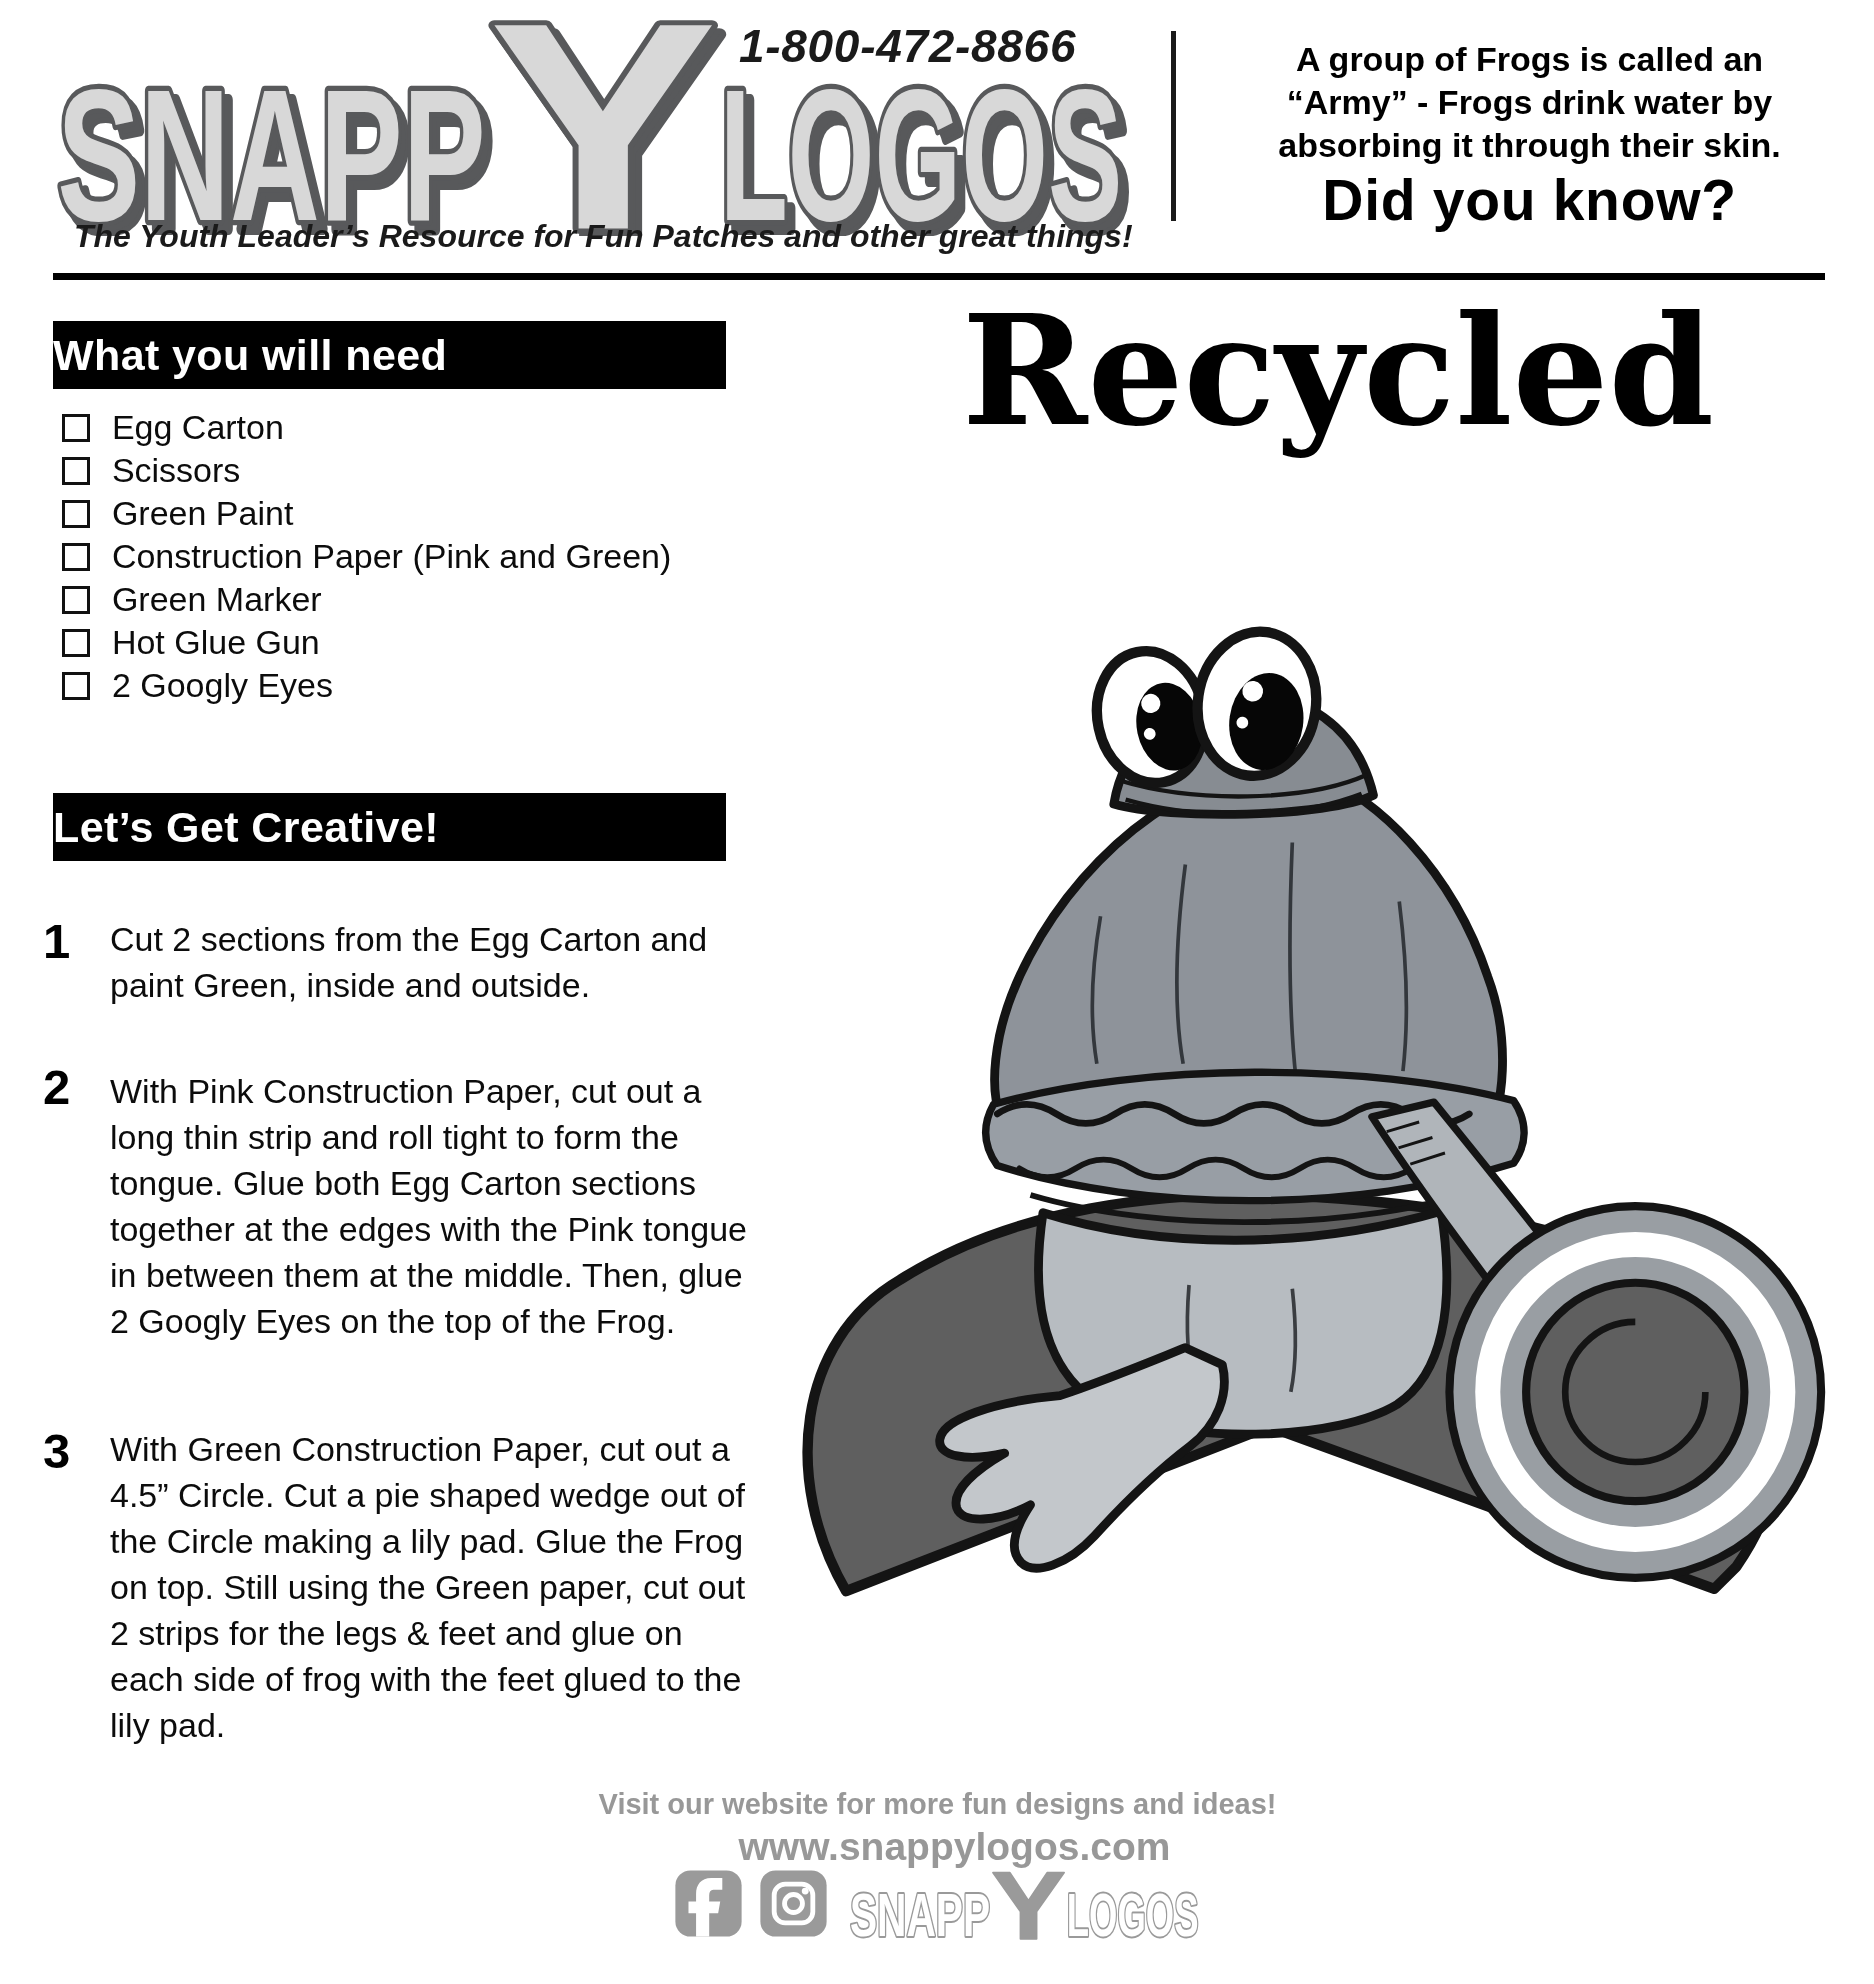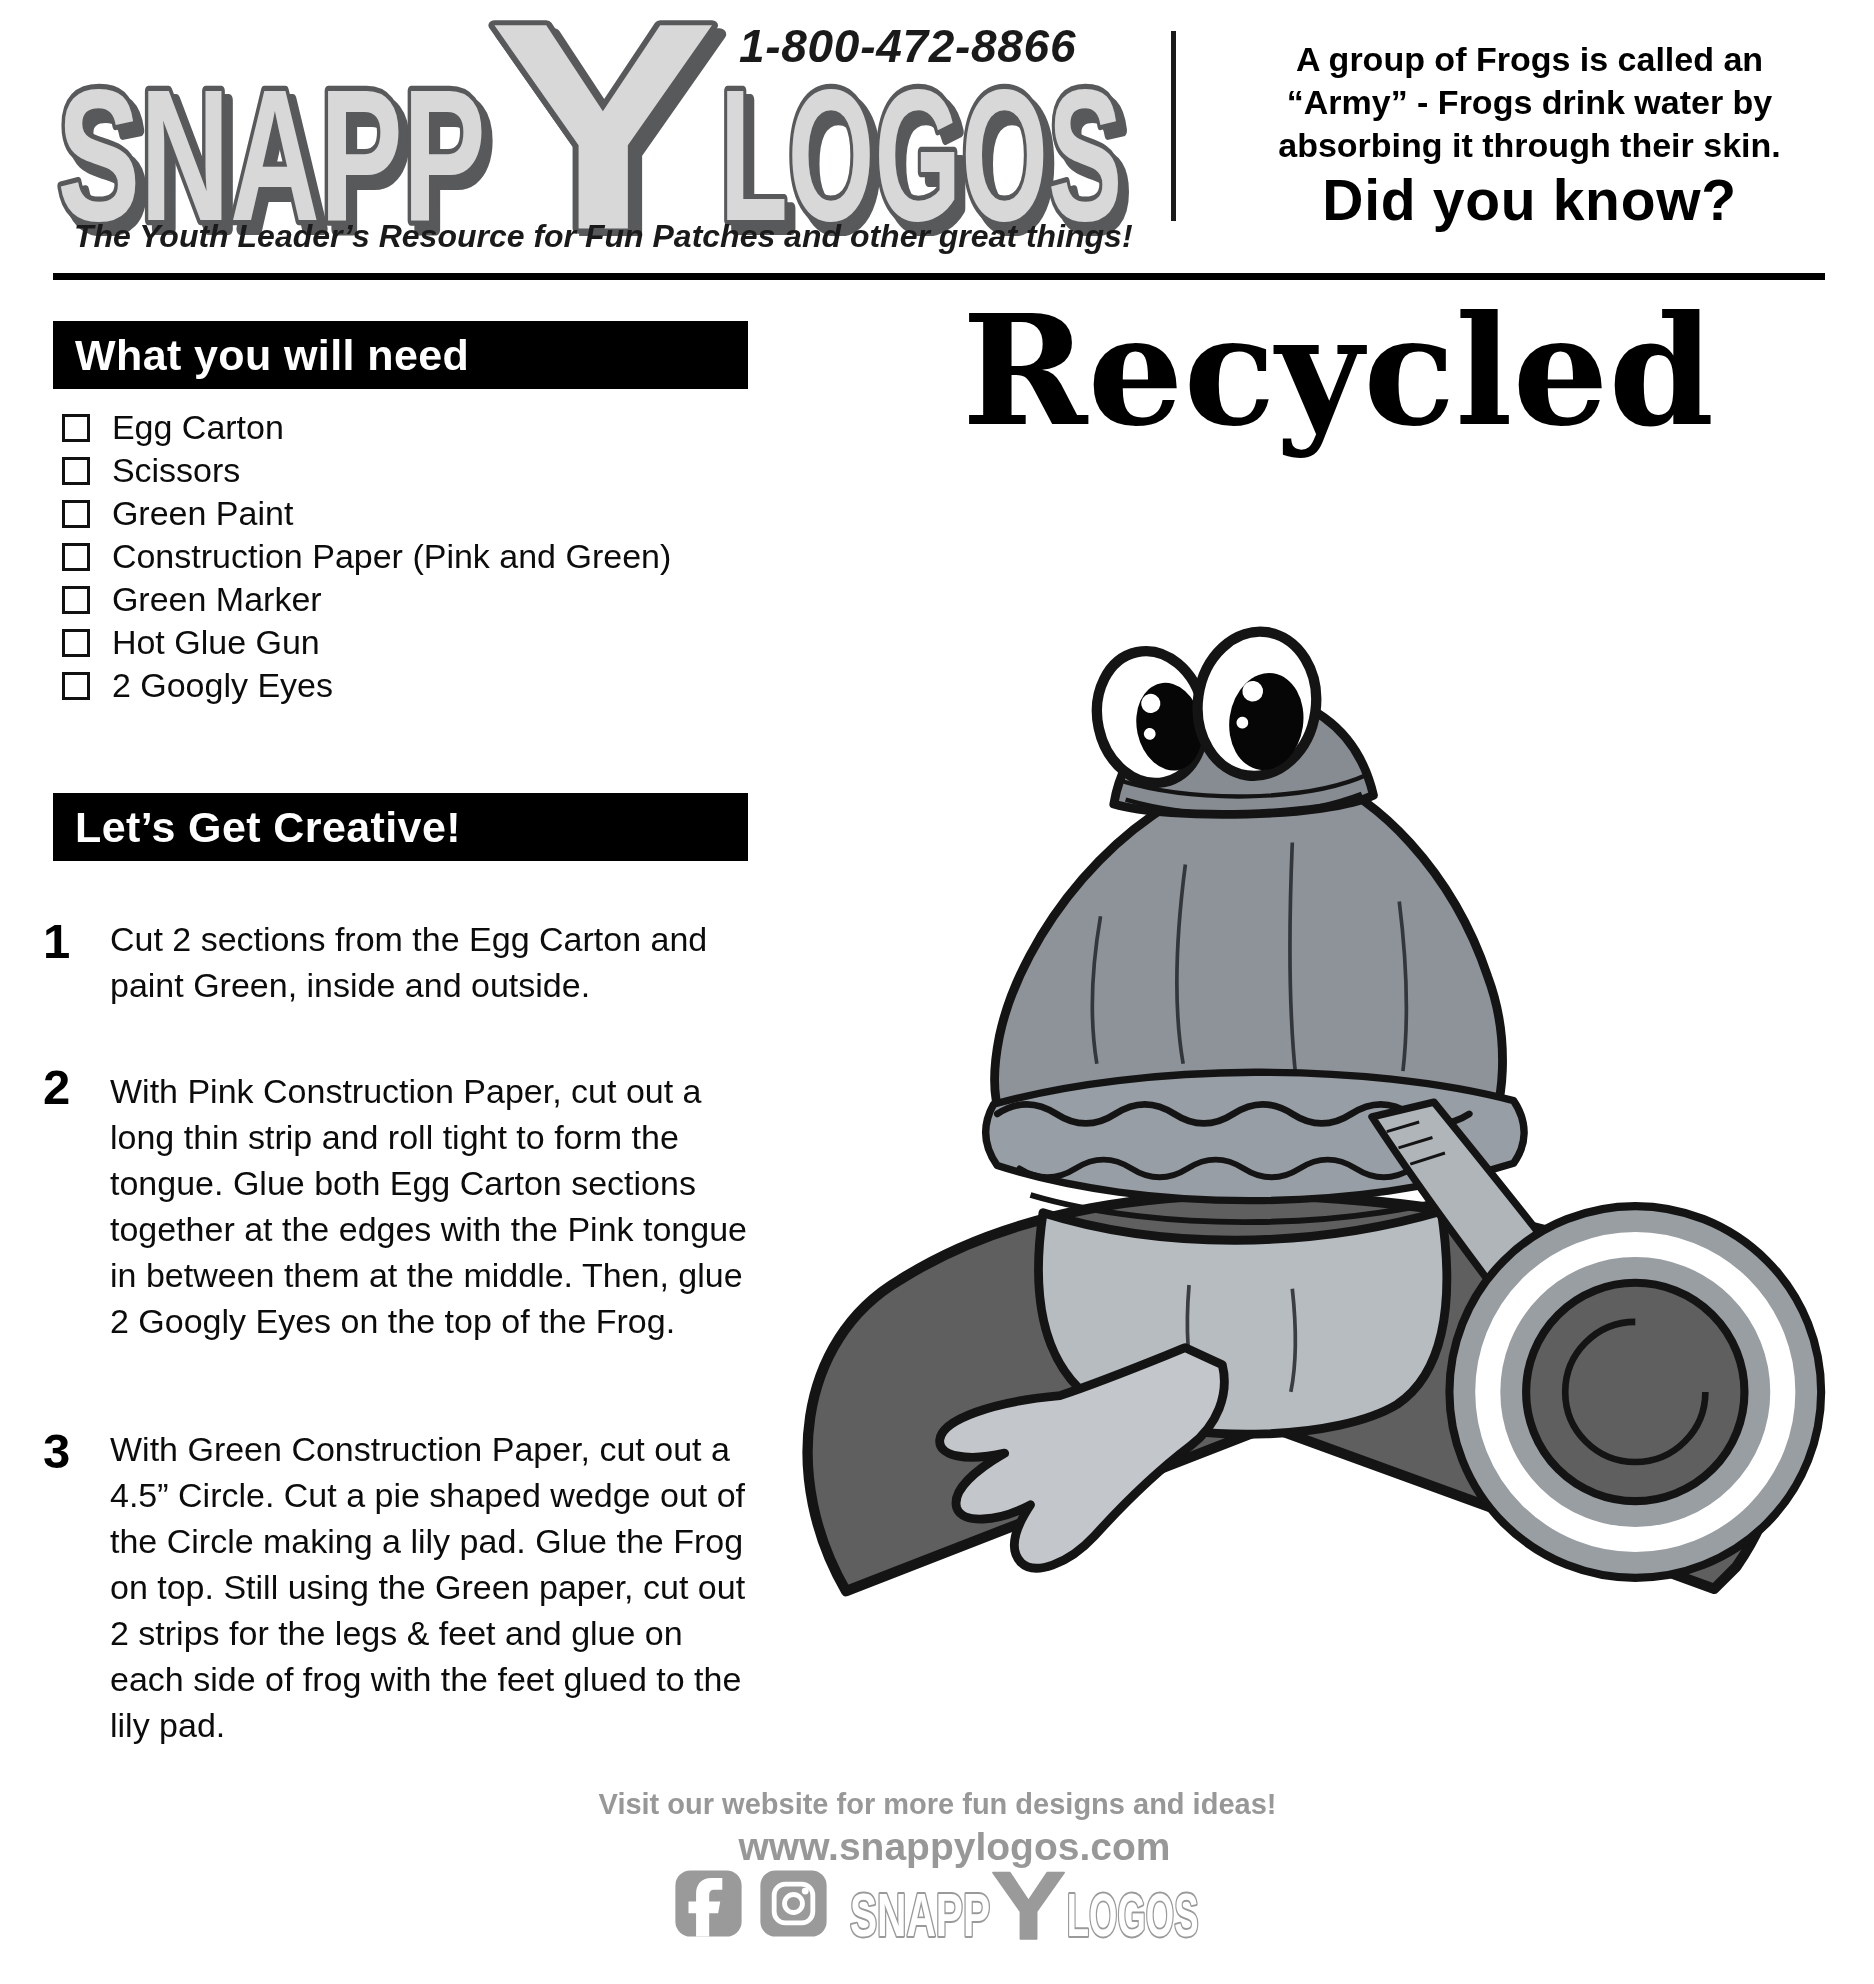--- a/index.html
+++ b/index.html
@@ -18,21 +18,21 @@
   #header-divider{left:1171px;top:31px;width:5.1px;height:190px;background:#1a1a1a;}
   #header-rule{left:53px;top:273px;width:1772px;height:6.6px;background:#000;}
 
   #didyouknow{left:1206px;top:14.7px;width:647px;text-align:center;}
   #dyk-title{font-size:57px;font-weight:bold;letter-spacing:0.7px;color:#000;}
   #dyk-fact{margin-top:23.5px;font-size:34px;font-weight:bold;line-height:1.26;
             white-space:pre-line;color:#000;}
 
   
   .black-bar{background:#000;color:#fff;font-weight:bold;font-size:43px;
-             line-height:68px;padding-left:22px;letter-spacing:0.4px;}
+             line-height:68px;letter-spacing:0.4px;}
   #supplies-bar{left:53px;top:321px;width:673px;height:68px;}
   #creative-bar{left:53px;top:793px;width:673px;height:68px;}
 
   #checklist{left:59px;top:406px;width:691px;}
   .chk-row{display:flex;align-items:center;height:43px;}
   .chk-box{width:28px;height:28px;border:3.7px solid #111;box-sizing:border-box;
            margin-right:22px;margin-left:2.9px;flex:0 0 auto;background:#fff;}
   .chk-label{font-size:34px;color:#0c0c0c;white-space:nowrap;}
   .step-num{position:absolute;left:43px;width:51px;font-size:49px;font-weight:bold;color:#000;}
   .step-text{position:absolute;left:110px;width:647px;font-size:34px;line-height:46px;color:#0c0c0c;}

